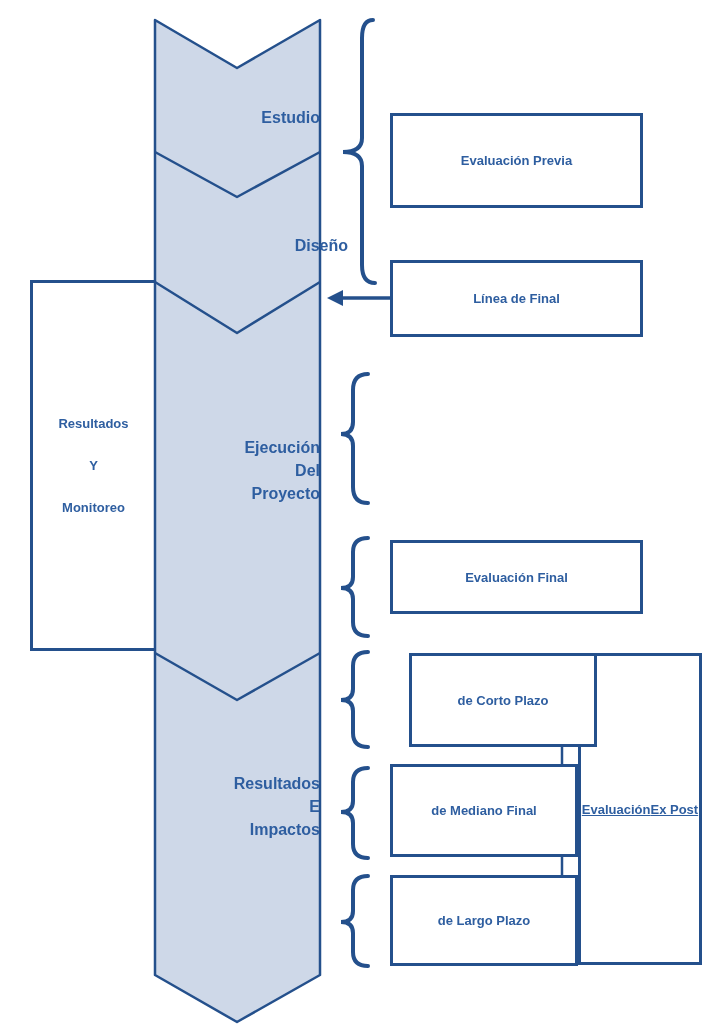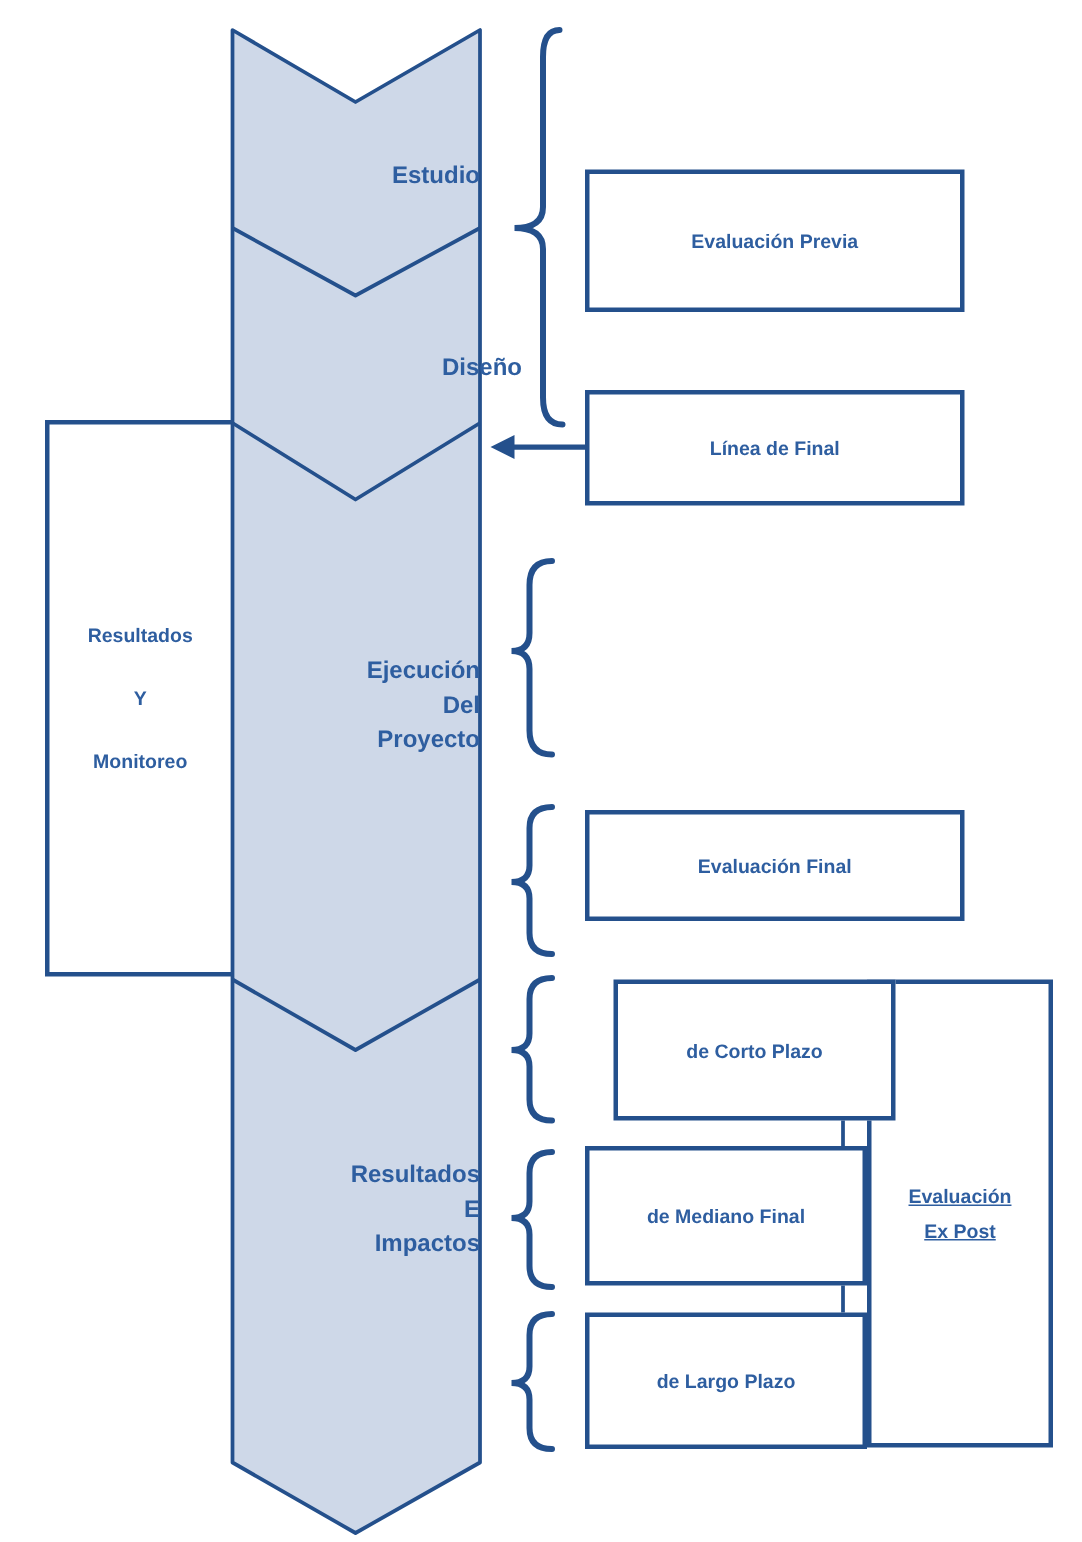--- a/index.html
+++ b/index.html
@@ -26,21 +26,21 @@
     text-align:center;
     color:var(--text);
     font-weight:bold;
     font-size:13px;
     z-index:2;
   }
   .box-previa{left:390px;top:113px;width:253px;height:95px;}
   .box-linea{left:390px;top:260px;width:253px;height:77px;}
   .box-intermedia{left:390px;top:382px;width:253px;height:104px;}
   .box-final{left:390px;top:540px;width:253px;height:74px;}
-  .box-expost{left:578px;top:653px;width:124px;height:312px;flex-direction:column;line-height:23px;}
+  .box-expost{left:578px;top:653px;width:124px;height:312px;flex-direction:row;line-height:23px;}
   .box-expost .u{text-decoration:underline;}
   .box-corto{left:390px;top:653px;width:188px;height:94px;z-index:3;margin-left:19px;}
   .box-mediano{left:390px;top:764px;width:188px;height:93px;z-index:3;}
   .box-largo{left:390px;top:875px;width:188px;height:91px;z-index:3;}
   .box-seguimiento{
     left:30px;top:280px;width:127px;height:371px;
     flex-direction:column;line-height:42px;
     align-items:center;justify-content:center;
     z-index:0;
   }

